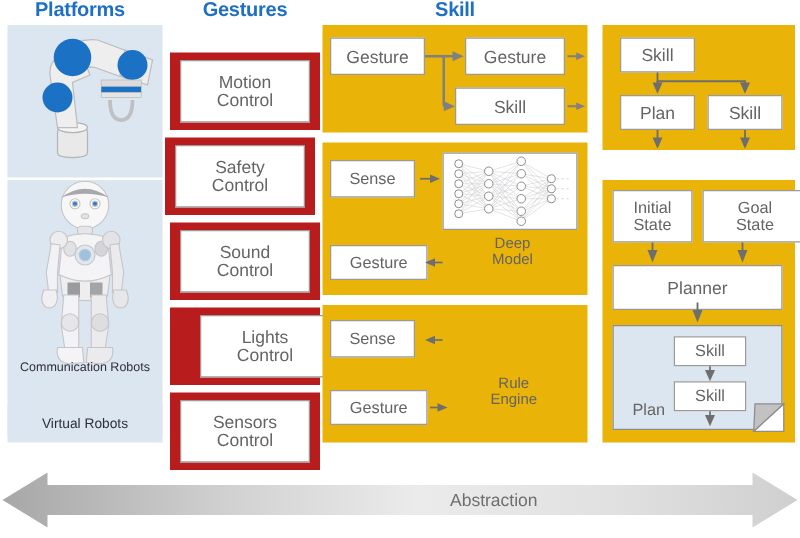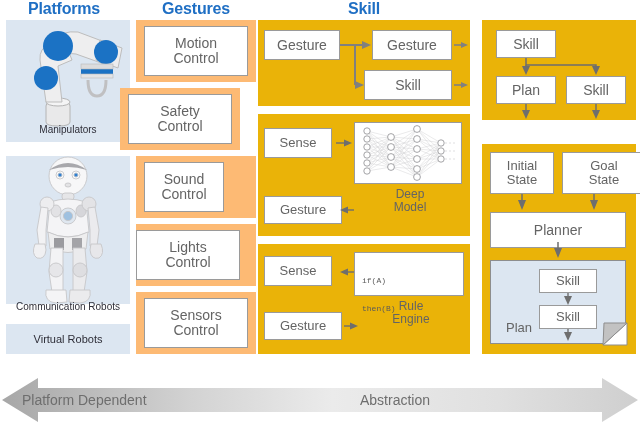--- a/index.html
+++ b/index.html
@@ -18,21 +18,21 @@
     font-size: 16px;
     font-weight: 700;
     text-align: center;
     letter-spacing: -0.2px;
     white-space: nowrap;
   }
 
   
   .panel { position: absolute; }
   .panel-light  { background: #dce6f1; }
-  .panel-mid    { background: #fdba74; }
+  .panel-mid    { background: #b91c1c; margin-top: 22px; }
   .panel-blue   { background: #eab308; }
 
   
   .wbox {
     position: absolute;
     background: #ffffff;
     border: 1px solid #9a9a9a;
     color: #646464;
     display: flex;
     align-items: center;
@@ -104,24 +104,23 @@
       <circle cx="40" cy="58" r="12" fill="#1b72c4"></circle>
       <circle cx="52" cy="26" r="15" fill="#1b72c4"></circle>
       <circle cx="100" cy="32" r="12" fill="#1b72c4"></circle>
 
       <rect x="75" y="49" width="32" height="5" fill="#1b72c4"></rect>
       <rect x="75" y="44" width="32" height="5" fill="#dcdcdd" stroke="#b9b9b9" stroke-width="0.6"></rect>
       <rect x="75" y="54" width="32" height="4" fill="#e4e4e5" stroke="#b9b9b9" stroke-width="0.6"></rect>
 
       <path d="M82 60 Q82 76 91 76 Q100 76 100 60" fill="none" stroke="#c0c0c2" stroke-width="3"></path>
     </svg>
-    <div class="caption" style="top:104px;">Manipulators</div>
-  </div>
-
-  <div class="panel panel-light" style="left:6px; top:144px; width:124px; height:148px;margin-top:12px;">
+  </div>
+
+  <div class="panel panel-light" style="left:6px; top:144px; width:124px; height:204px;">
 
     <svg class="ovl" width="124" height="152" viewBox="0 0 124 152" style="left:0; top:-2px;">
       <g stroke="#c6c6c8" stroke-width="0.9">
 
         <ellipse cx="62" cy="22" rx="19" ry="19" fill="#f7f7f8"></ellipse>
         <path d="M43 16 Q62 2 81 16 Q62 10 43 16 Z" fill="#a8a8ac" stroke="none"></path>
         <ellipse cx="54" cy="21" rx="4" ry="4" fill="#ffffff"></ellipse>
         <ellipse cx="70" cy="21" rx="4" ry="4" fill="#ffffff"></ellipse>
         <circle cx="54" cy="21" r="2.1" fill="#2f7fd0"></circle>
         <circle cx="70" cy="21" r="2.1" fill="#2f7fd0"></circle>
@@ -164,30 +163,30 @@
   <div class="panel panel-light" style="left:6px; top:324px; width:124px; height:30px;">
     <div class="caption" style="top:9px; font-size:11px;">Virtual Robots</div>
   </div>
 
   <div class="col-title" style="left:134px; top:0px; width:124px;text-align:center;">Gestures</div>
 
   <div class="panel panel-mid" style="left:136px; top:20px; width:120px; height:62px;">
     <div class="wbox" style="left:8px; top:6px; width:104px; height:50px;">Motion
 Control</div>
   </div>
-  <div class="panel panel-mid" style="left:120px; top:88px; width:120px; height:62px;">
+  <div class="panel panel-mid" style="left:132px; top:88px; width:120px; height:62px;">
     <div class="wbox" style="left:8px; top:6px; width:104px; height:50px;">Safety
 Control</div>
   </div>
   <div class="panel panel-mid" style="left:136px; top:156px; width:120px; height:62px;">
-    <div class="wbox" style="left:8px; top:6px; width:80px; height:50px;">Sound
+    <div class="wbox" style="left:8px; top:6px; width:104px; height:50px;">Sound
 Control</div>
   </div>
   <div class="panel panel-mid" style="left:136px; top:224px; width:120px; height:62px;">
-    <div class="wbox" style="left:0; top:6px; width:104px; height:50px;">Lights
+    <div class="wbox" style="left:24px; top:6px; width:104px; height:50px;">Lights
 Control</div>
   </div>
   <div class="panel panel-mid" style="left:136px; top:292px; width:120px; height:62px;">
     <div class="wbox" style="left:8px; top:6px; width:104px; height:50px;">Sensors
 Control</div>
   </div>
 
   <div class="col-title" style="left:258px; top:0px; width:212px;">Skill</div>
 
   <div class="panel panel-blue" style="left:258px; top:20px; width:212px; height:86px;">
@@ -266,24 +265,20 @@
         <path d="M96 96 L86 96"></path>
       </g>
       <polygon points="94,29 86,25.6 86,32.4" fill="#6e6e6e"></polygon>
       <polygon points="82,96 90,92.6 90,99.4" fill="#6e6e6e"></polygon>
     </svg>
   </div>
 
   <div class="panel panel-blue" style="left:258px; top:244px; width:212px; height:110px;">
     <div class="wbox sm" style="left:6px; top:12px; width:68px; height:30px;">Sense</div>
     <div class="wbox sm" style="left:6px; top:68px; width:78px; height:28px;">Gesture</div>
-    <div class="wbox" style="left:96px; top:8px; width:110px; height:44px; display:block; padding:5px 0 0 7px;">
-      <div style="font-family:'Liberation Mono',monospace; font-size:8px; color:#5a5a5a; text-align:left; line-height:1.9;">if(A)</div>
-      <div style="font-family:'Liberation Mono',monospace; font-size:8px; color:#5a5a5a; text-align:left; line-height:1.6;">then(B)</div>
-    </div>
     <div class="lbl-inline" style="left:100px; top:56px; width:106px;">Rule
 Engine</div>
     <svg class="ovl" width="212" height="110" style="left:0; top:0;">
       <g stroke="#6e6e6e" stroke-width="1.4" fill="none">
         <path d="M96 28 L86 28"></path>
         <path d="M86 82 L96 82"></path>
       </g>
       <polygon points="82,28 90,24.6 90,31.4" fill="#6e6e6e"></polygon>
       <polygon points="100,82 92,78.6 92,85.4" fill="#6e6e6e"></polygon>
     </svg>
@@ -351,17 +346,16 @@
         <linearGradient id="barGrad" x1="0" y1="0" x2="1" y2="0">
           <stop offset="0%" stop-color="#a7a7a7"></stop>
           <stop offset="30%" stop-color="#d3d3d3"></stop>
           <stop offset="52%" stop-color="#ebebeb"></stop>
           <stop offset="78%" stop-color="#e0e0e0"></stop>
           <stop offset="100%" stop-color="#cfcfcf"></stop>
         </linearGradient>
       </defs>
       <path d="M38 4 L38 14 L602 14 L602 4 L638 26 L602 48 L602 38 L38 38 L38 48 L2 26 Z" fill="url(#barGrad)"></path>
     </svg>
-    <div class="bar-text" style="left:22px; top:18px;">Platform Dependent</div>
     <div class="bar-text" style="left:360px; top:18px;">Abstraction</div>
   </div>
 
 </div>
 
 </body></html>

